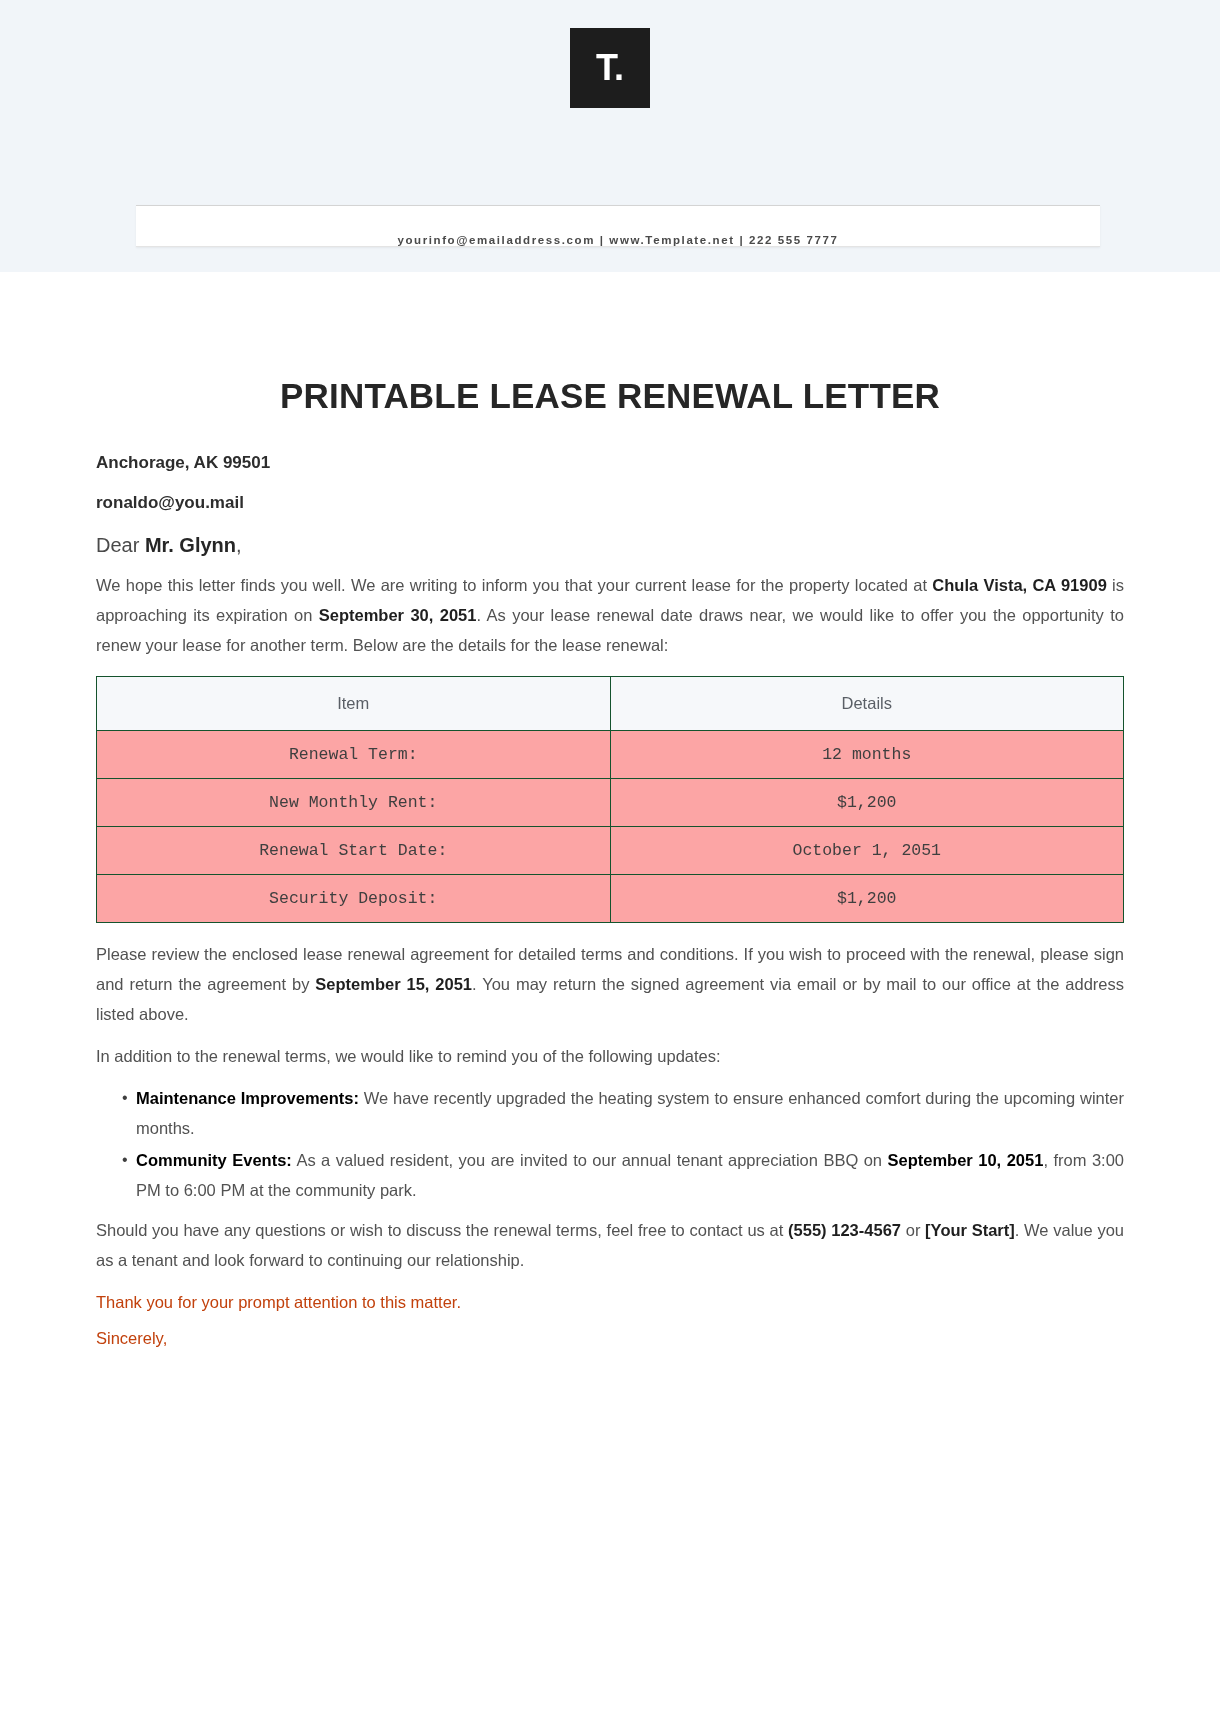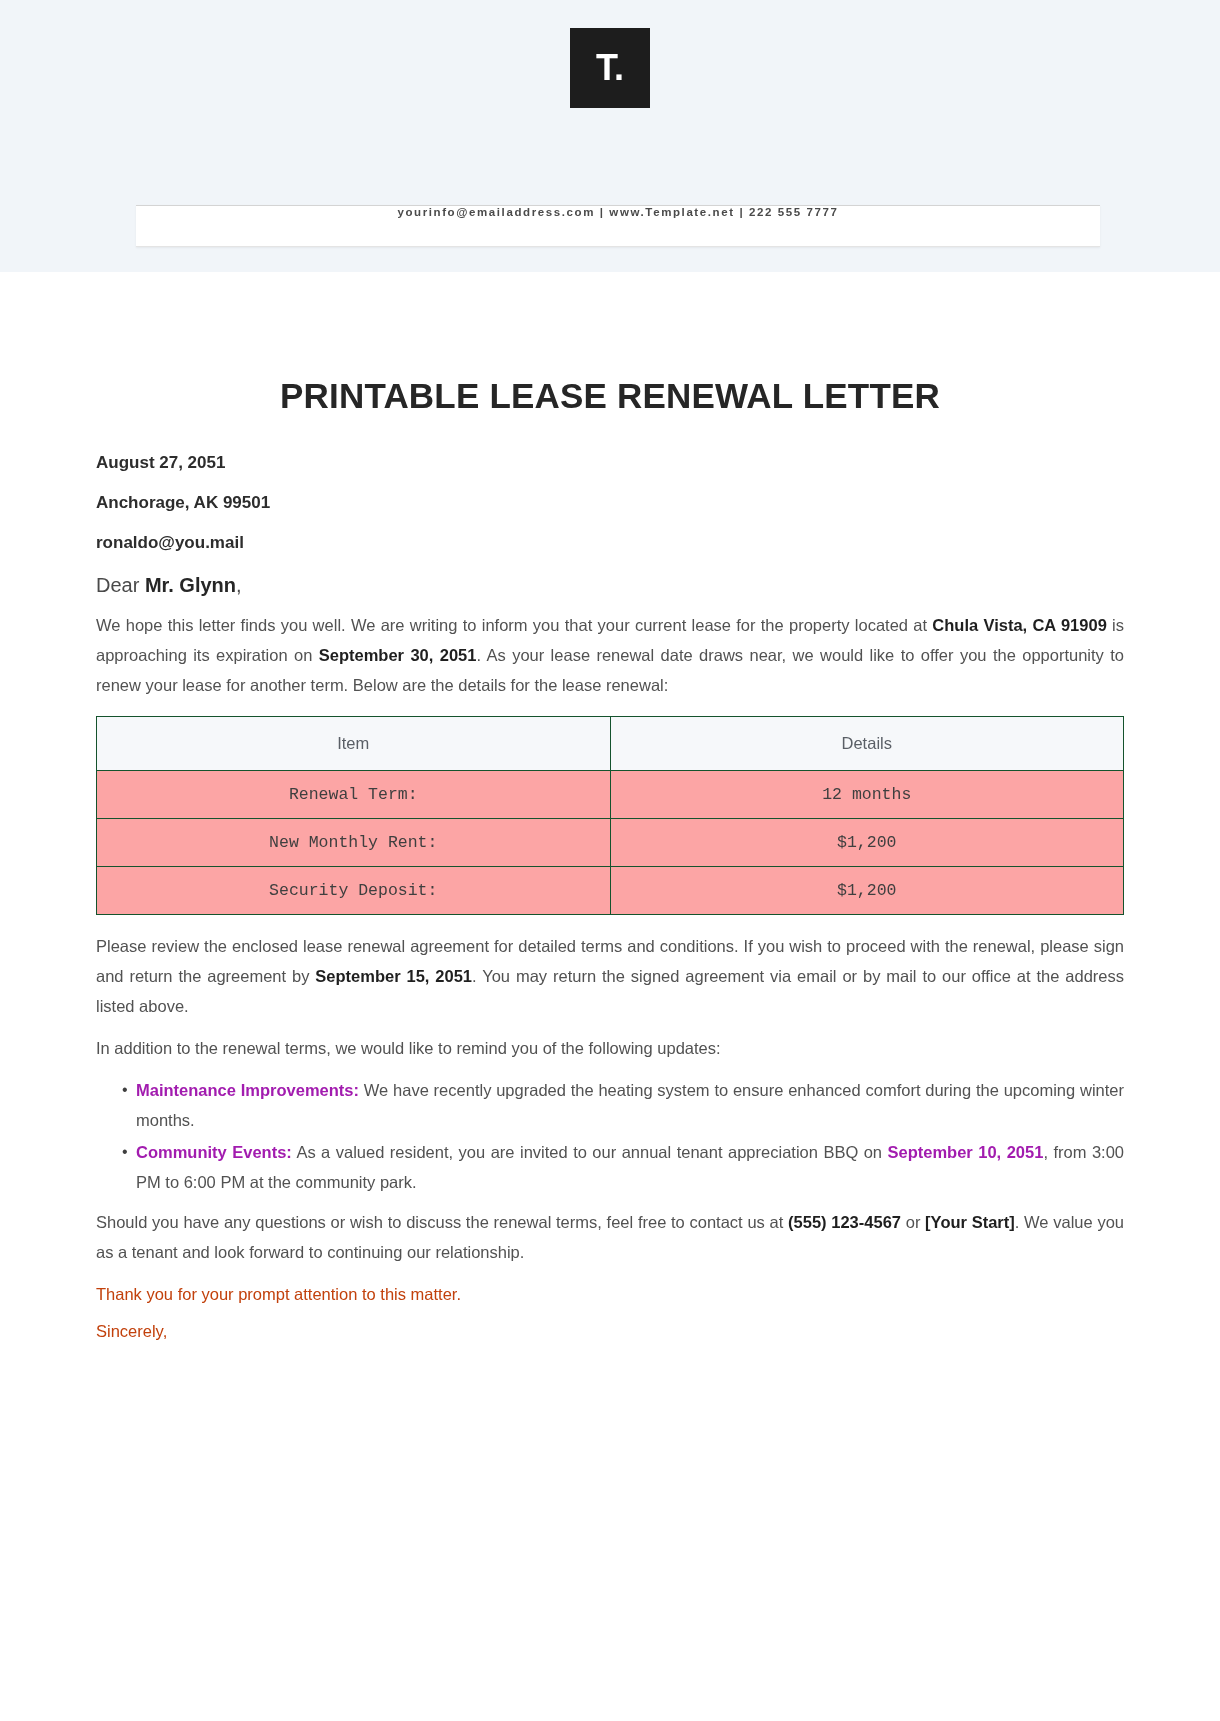--- a/index.html
+++ b/index.html
@@ -47,21 +47,21 @@
     position: absolute;
     left: 136px;
     right: 120px;
     top: 205px;
     height: 40px;
     background: #ffffff;
     border-top: 1px solid #d4d4d4;
     border-bottom: 1px solid #e4e4e4;
     box-shadow: 0 1px 2px rgba(0,0,0,0.06);
     display: flex;
-    align-items: flex-start;
+    align-items: flex-end;
     justify-content: center;
   }
   .contact-text {
     font-size: 11.5px;
     color: #4a4a4a;
     letter-spacing: 1.6px;
     font-weight: 600;
     white-space: nowrap;
   }
 
@@ -149,21 +149,21 @@
     padding-left: 14px;
   }
   ul.update-list li::before {
     content: "•";
     position: absolute;
     left: 0;
     top: 0;
     color: #3f3f3f;
     font-size: 16px;
   }
-  ul.update-list li b { color: #a21caf; font-weight: 700; }
+  ul.update-list li b { color: #000000; font-weight: 700; }
 
   .closing-line {
     font-size: 16.5px;
     color: #c2410c;
     line-height: 1.82;
     margin: 0 0 6px 0;
   }
 </style>
 </head>
 <body>
@@ -176,21 +176,20 @@
   </div>
   <div class="contact-bar">
     <span class="contact-text">yourinfo@emailaddress.com | www.Template.net | 222 555 7777</span>
   </div>
 </header>
 
 <main class="sheet">
 
   <h1 class="doc-title">PRINTABLE LEASE RENEWAL LETTER</h1>
 
-  <div class="meta-line">August 27, 2051</div>
   <div class="meta-line">Anchorage, AK 99501</div>
   <div class="meta-line tight">ronaldo@you.mail</div>
 
   <div class="salutation">
     <span>Dear </span><b>Mr. Glynn</b><span>,</span>
   </div>
 
   <p class="body-par">
     <span>We hope this letter finds you well. We are writing to inform you that your current lease for the property located at </span><b>Chula Vista, CA 91909</b><span> is approaching its expiration on </span><b>September 30, 2051</b><span>. As your lease renewal date draws near, we would like to offer you the opportunity to renew your lease for another term. Below are the details for the lease renewal:</span>
   </p>
@@ -203,20 +202,24 @@
       </tr>
     </thead>
     <tbody>
       <tr>
         <td>Renewal Term:</td>
         <td>12 months</td>
       </tr>
       <tr>
         <td>New Monthly Rent:</td>
         <td>$1,200</td>
+      </tr>
+      <tr>
+        <td>Renewal Start Date:</td>
+        <td>October 1, 2051</td>
       </tr>
       <tr>
         <td>Security Deposit:</td>
         <td>$1,200</td>
       </tr>
     </tbody>
   </table>
 
   <p class="body-par">
     <span>Please review the enclosed lease renewal agreement for detailed terms and conditions. If you wish to proceed with the renewal, please sign and return the agreement by </span><b>September 15, 2051</b><span>. You may return the signed agreement via email or by mail to our office at the address listed above.</span>

